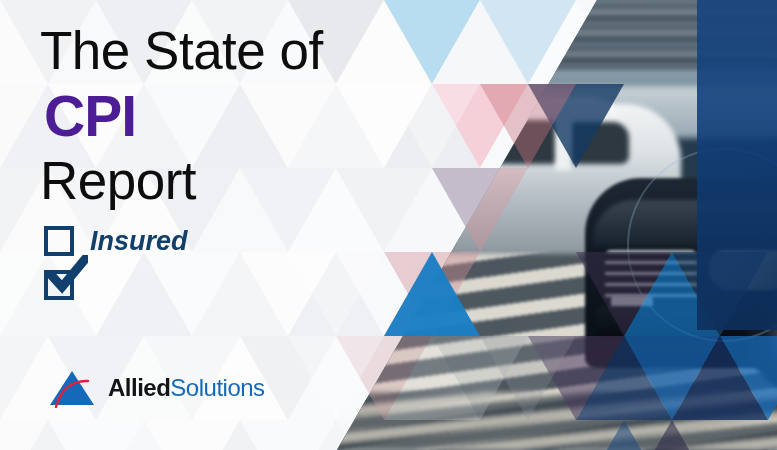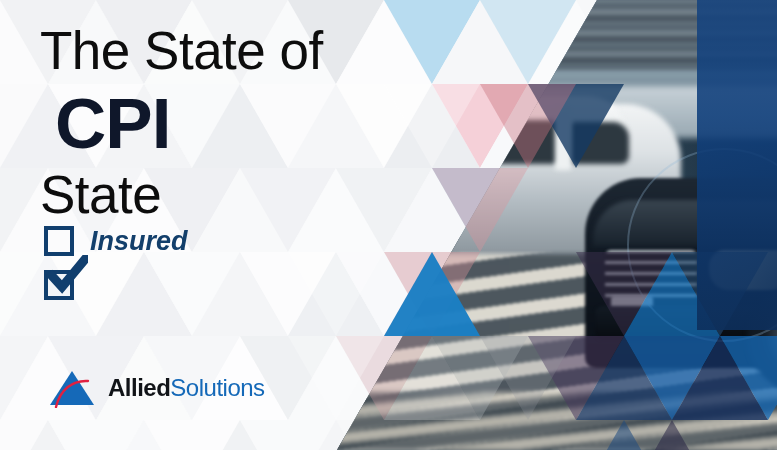--- a/index.html
+++ b/index.html
@@ -103,22 +103,22 @@
   
   .content{position:absolute;left:40px;top:0;width:400px;height:362px;}
 
   .title{
     position:absolute;left:0;top:24px;width:400px;
     font-family:"Liberation Sans",sans-serif;
     font-weight:300;font-size:53px;line-height:1.0;
     color:#0d0d0d;letter-spacing:-.5px;
   }
   .title .l1{display:block;}
-  .title .cpi{display:block;color:#0f172a;font-weight:bold;font-size:71px;
-    letter-spacing:-1px;margin:11px 15px 9px;}
+  .title .cpi{display:block;color:#4c1d95;font-weight:bold;font-size:57px;
+    letter-spacing:-1px;margin:11px 4px 9px;}
   .title .l3{display:block;}
 
   .checks{position:absolute;left:2px;top:219px;}
   .check-row{display:flex;align-items:center;height:44px;position:relative;}
   .cbox{
     width:30px;height:30px;box-sizing:border-box;
     border:4px solid #113f6e;background:transparent;flex:none;
     margin-left:2px;
   }
   .cbox.checked{background:#f2f5f8;}
@@ -297,21 +297,21 @@
 
   <div class="report-bar">
     
   </div>
 
   <div class="content">
 
     <div class="title">
       <span class="l1">The State of</span>
       <span class="cpi">CPI</span>
-      <span class="l3">State</span>
+      <span class="l3">Report</span>
     </div>
 
     <div class="checks">
 
       <div class="check-row">
         <span class="cbox"></span>
         <span class="clabel sm">Insured</span>
       </div>
 
       <div class="check-row">

